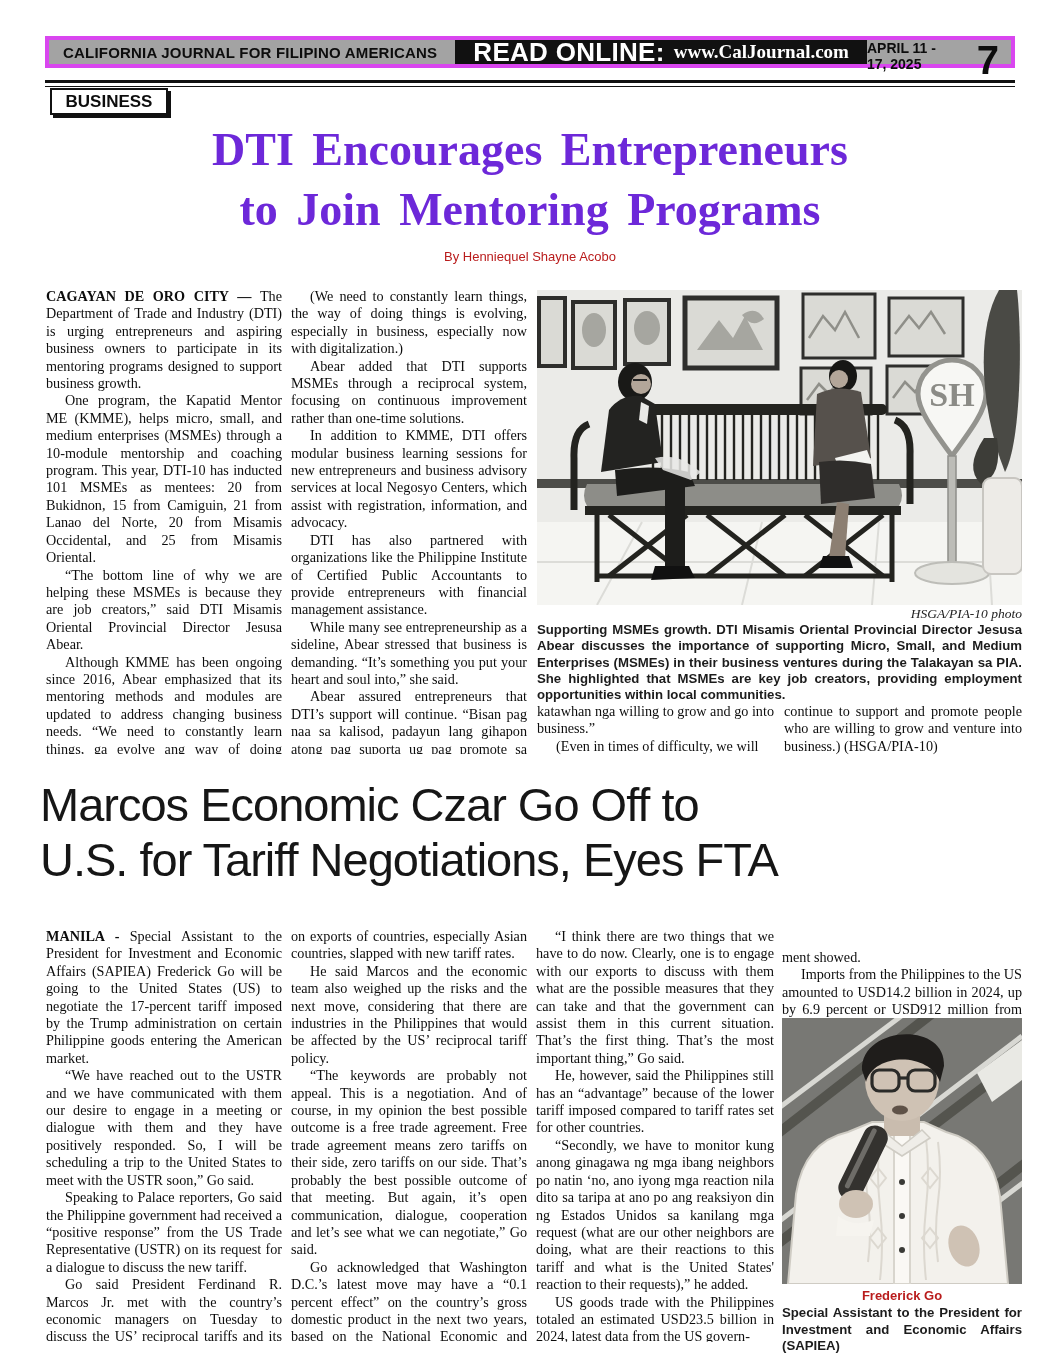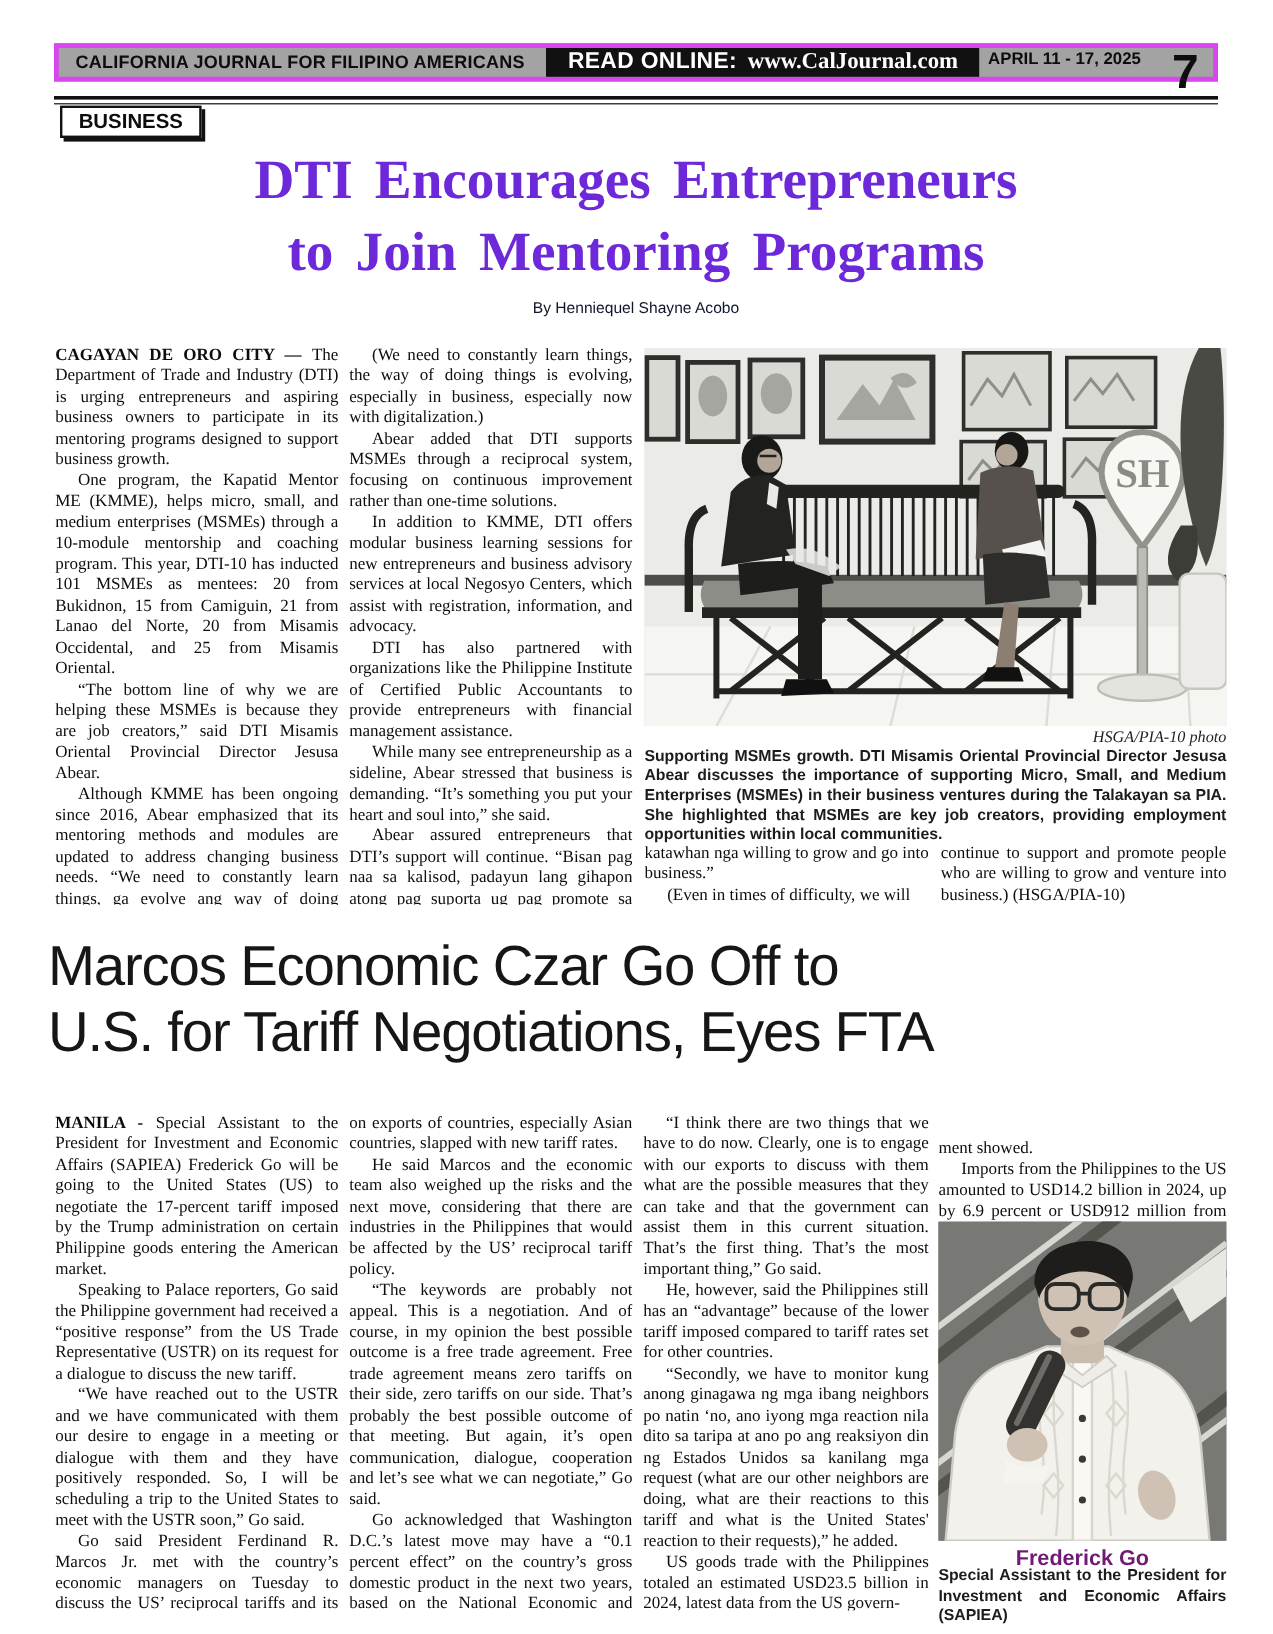--- a/index.html
+++ b/index.html
@@ -6,39 +6,39 @@
   .page{position:relative;width:1061px;height:1362px;background:#fff;color:#0d0d0d;
         font-family:"Liberation Serif",serif;overflow:hidden;}
 
   
   .masthead{position:absolute;left:45px;top:36px;width:970px;height:32px;
             border:4px solid #d946ef;box-sizing:border-box;display:flex;align-items:stretch;background:#a3a3a3;}
   .mast-title{flex:0 0 auto;display:flex;align-items:center;padding:0 18px 0 14px;
               font-family:"Liberation Sans",sans-serif;font-weight:bold;font-size:15px;letter-spacing:.2px;}
   .read-online{flex:0 0 auto;background:#111;color:#fff;display:flex;align-items:center;
                gap:9px;padding:0 18px;}
-  .read-online .ro-label{font-family:"Liberation Sans",sans-serif;font-weight:bold;font-size:19px;letter-spacing:.3px;text-align:right;}
+  .read-online .ro-label{font-family:"Liberation Sans",sans-serif;font-weight:bold;font-size:26px;letter-spacing:.3px;text-align:right;}
   .read-online .ro-url{font-family:"Liberation Serif",serif;font-weight:bold;font-size:19px;}
   .mast-right{flex:1;display:flex;align-items:flex-start;justify-content:flex-end;gap:26px;padding-right:12px;}
   .mast-date{font-family:"Liberation Sans",sans-serif;font-weight:bold;font-size:14px;}
   .mast-page{font-family:"Liberation Sans",sans-serif;font-weight:bold;font-size:40px;line-height:1;}
   .header-rule{position:absolute;left:45px;top:80px;width:970px;height:3px;
                border-top:3px solid #111;border-bottom:1px solid #111;}
 
   
   .section-box{position:absolute;left:50px;top:88px;min-width:118px;height:27px;border:2px solid #111;
                box-shadow:3px 3px 0 #111;background:#fff;display:flex;align-items:center;justify-content:center;
                font-family:"Liberation Sans",sans-serif;font-weight:bold;font-size:17px;padding:0 8px;box-sizing:border-box;}
 
   
   .headline1{position:absolute;left:60px;top:120px;width:940px;margin:0;text-align:center;
              font-family:"Liberation Serif",serif;font-weight:bold;font-size:46px;line-height:1.3;
              word-spacing:7px;color:#6d28d9;}
   .byline{position:absolute;left:60px;top:249px;width:940px;text-align:center;
-          font-family:"Liberation Sans",sans-serif;font-size:13px;color:#0f172a;}
+          font-family:"Liberation Sans",sans-serif;font-size:13px;color:#b91c1c;}
   .headline2{position:absolute;left:40px;top:778px;width:980px;margin:0;text-align:left;
              font-family:"Liberation Sans",sans-serif;font-weight:normal;font-size:47px;line-height:1.17;
              letter-spacing:-1px;color:#161616;}
 
   
   .col{position:absolute;text-align:justify;font-size:14.2px;line-height:17.4px;hyphens:auto;overflow:hidden;}
   .col p{margin:0;text-indent:19px;}
   .col p.noindent{text-indent:0;}
   .col b{font-weight:bold;}
   #a1col1{left:46px;top:288px;width:236px;height:466px;}
@@ -53,21 +53,21 @@
   
   .photo1{position:absolute;left:537px;top:290px;width:485px;height:315px;background:#e9e9e6;}
   .photo1 svg,.photo2 svg{display:block;width:100%;height:100%;}
   .photo-credit{position:absolute;left:537px;top:606px;width:485px;text-align:right;
                 font-style:italic;font-size:13.5px;color:#222;}
   .caption1{position:absolute;left:537px;top:622px;width:485px;margin:0;
             font-family:"Liberation Sans",sans-serif;font-weight:bold;font-size:13.2px;line-height:1.24;
             text-align:justify;color:#1c1c1c;}
   .photo2{position:absolute;left:782px;top:1018px;width:240px;height:266px;background:#777;}
   .caption2-name{position:absolute;left:782px;top:1288px;width:240px;text-align:center;
-                 font-family:"Liberation Sans",sans-serif;font-weight:bold;font-size:18px;color:#701a75;}
+                 font-family:"Liberation Sans",sans-serif;font-weight:bold;font-size:13px;color:#b91c1c;}
   .caption2-desc{position:absolute;left:782px;top:1305px;width:240px;margin:0;
                  font-family:"Liberation Sans",sans-serif;font-weight:bold;font-size:13.2px;line-height:1.25;
                  text-align:justify;color:#1c1c1c;}
 </style>
 </head>
 <body>
 
 <div class="page">
 
   <div class="masthead">
@@ -194,22 +194,22 @@
       <p class="noindent">continue to support and promote people who are willing to grow and venture into business.) (HSGA/PIA-10)</p>
     </div>
 
   <h1 class="headline2">
     <span style="display:block">Marcos Economic Czar Go Off to</span>
     <span style="display:block">U.S. for Tariff Negotiations, Eyes FTA</span>
   </h1>
 
   <div class="col" id="a2col1">
       <p class="noindent"><b>MANILA - </b>Special Assistant to the President for Investment and Economic Affairs (SAPIEA) Frederick Go will be going to the United States (US) to negotiate the 17-percent tariff imposed by the Trump administration on certain Philippine goods entering the American market.</p>
+      <p>“We have reached out to the USTR and we have communicated with them our desire to engage in a meeting or dialogue with them and they have positively responded. So, I will be scheduling a trip to the United States to meet with the USTR soon,” Go said.</p>
       <p>Speaking to Palace reporters, Go said the Philippine government had received a “positive response” from the US Trade Representative (USTR) on its request for a dialogue to discuss the new tariff.</p>
-      <p>“We have reached out to the USTR and we have communicated with them our desire to engage in a meeting or dialogue with them and they have positively responded. So, I will be scheduling a trip to the United States to meet with the USTR soon,” Go said.</p>
       <p>Go said President Ferdinand R. Marcos Jr. met with the country’s economic managers on Tuesday to discuss the US’ reciprocal tariffs and its effects</p>
     </div>
   <div class="col" id="a2col2">
       <p class="noindent">on exports of countries, especially Asian countries, slapped with new tariff rates.</p>
       <p>He said Marcos and the economic team also weighed up the risks and the next move, considering that there are industries in the Philippines that would be affected by the US’ reciprocal tariff policy.</p>
       <p>“The keywords are probably not appeal. This is a negotiation. And of course, in my opinion the best possible outcome is a free trade agreement. Free trade agreement means zero tariffs on their side, zero tariffs on our side. That’s probably the best possible outcome of that meeting. But again, it’s open communication, dialogue, cooperation and let’s see what we can negotiate,” Go said.</p>
       <p>Go acknowledged that Washington D.C.’s latest move may have a “0.1 percent effect” on the country’s gross domestic product in the next two years, based on the National Economic and Development Authority estimates.</p>
     </div>
   <div class="col" id="a2col3">
       <p>“I think there are two things that we have to do now. Clearly, one is to engage with our exports to discuss with them what are the possible measures that they can take and that the government can assist them in this current situation. That’s the first thing. That’s the most important thing,” Go said.</p>

